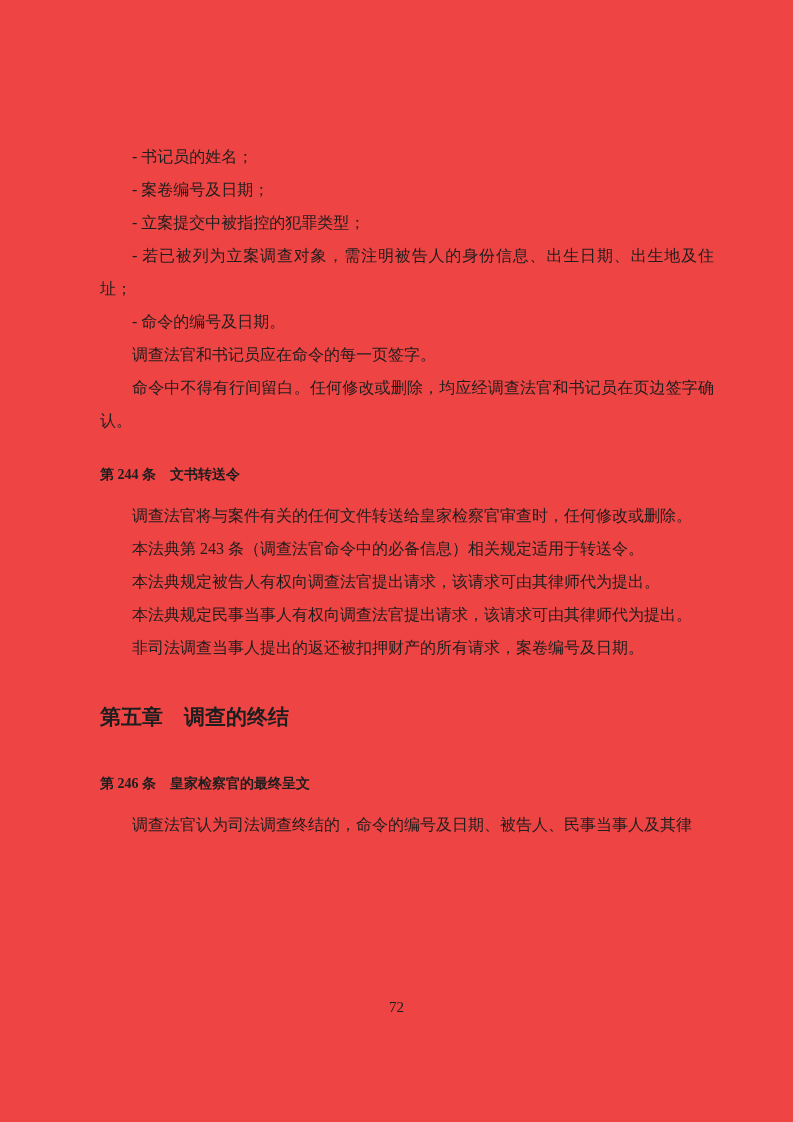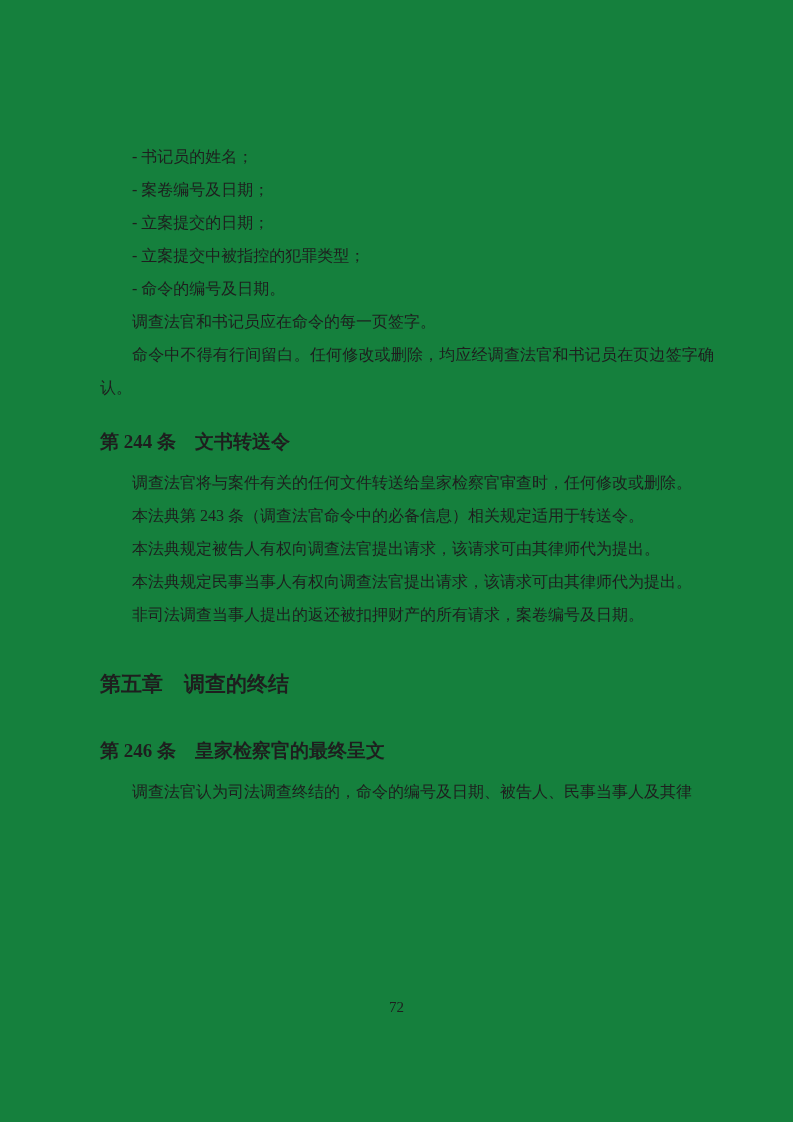--- a/index.html
+++ b/index.html
@@ -4,41 +4,41 @@
 <style>
   html, body {
     margin: 0;
     padding: 0;
     background: #ffffff;
   }
   .page {
     position: relative;
     width: 793px;
     height: 1122px;
-    background: #15803d;
+    background: #ef4444;
     overflow: hidden;
     font-family: "Liberation Serif", "DejaVu Serif", serif;
     color: #1e1e1e;
   }
   .content {
     position: absolute;
     top: 140px;
     left: 100px;
     width: 614px;
     font-size: 16px;
     line-height: 33px;
     text-align: justify;
     text-justify: inter-ideograph;
   }
   p.body {
     margin: 0;
     text-indent: 32px;
   }
   h3.article {
-    font-size: 19px;
+    font-size: 14px;
     line-height: 33px;
     font-weight: bold;
     text-align: left;
     text-indent: 0;
     margin: 21px 0 8px 0;
   }
   h2.chapter {
     font-size: 21px;
     line-height: 40px;
     font-weight: bold;
@@ -58,22 +58,22 @@
   }
 </style>
 </head>
 <body>
 
 <div class="page">
   <div class="content">
 
     <p class="body">- 书记员的姓名；</p>
     <p class="body">- 案卷编号及日期；</p>
-    <p class="body">- 立案提交的日期；</p>
     <p class="body">- 立案提交中被指控的犯罪类型；</p>
+    <p class="body">- 若已被列为立案调查对象，需注明被告人的身份信息、出生日期、出生地及住址；</p>
     <p class="body">- 命令的编号及日期。</p>
 
     <p class="body">调查法官和书记员应在命令的每一页签字。</p>
     <p class="body">命令中不得有行间留白。任何修改或删除，均应经调查法官和书记员在页边签字确认。</p>
 
     <h3 class="article">第 244 条　文书转送令</h3>
     <p class="body">调查法官将与案件有关的任何文件转送给皇家检察官审查时，任何修改或删除。</p>
     <p class="body">本法典第 243 条（调查法官命令中的必备信息）相关规定适用于转送令。</p>
 
     <p class="body">本法典规定被告人有权向调查法官提出请求，该请求可由其律师代为提出。</p>

